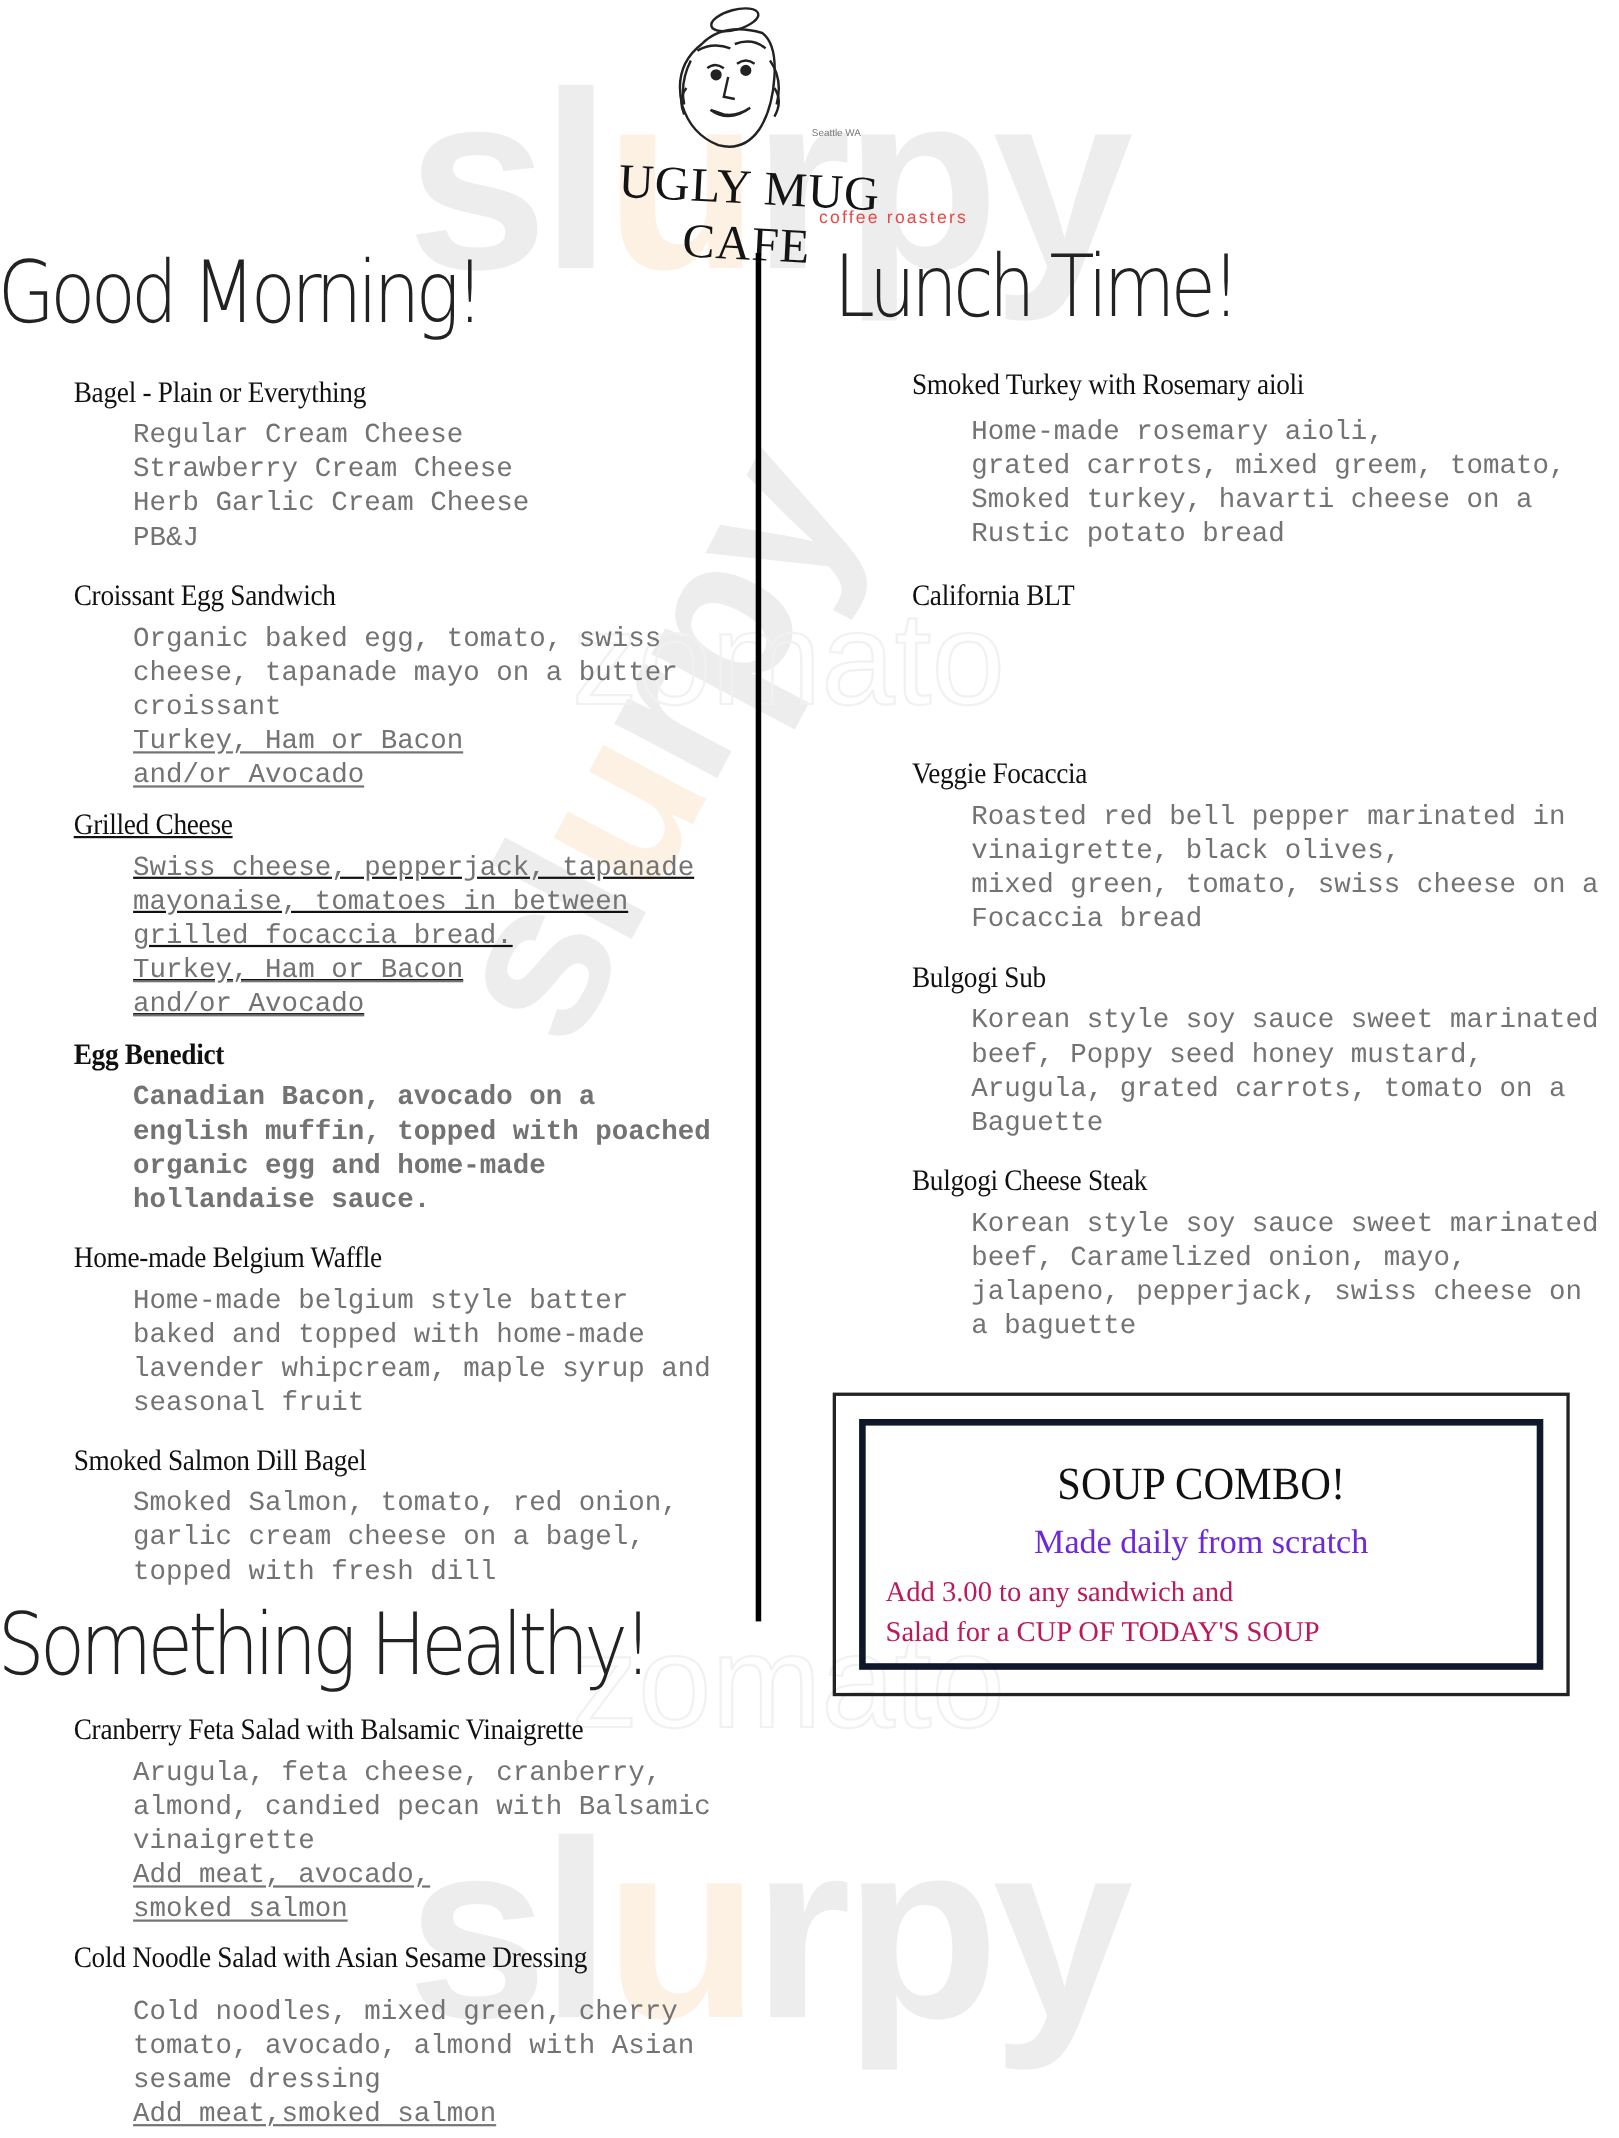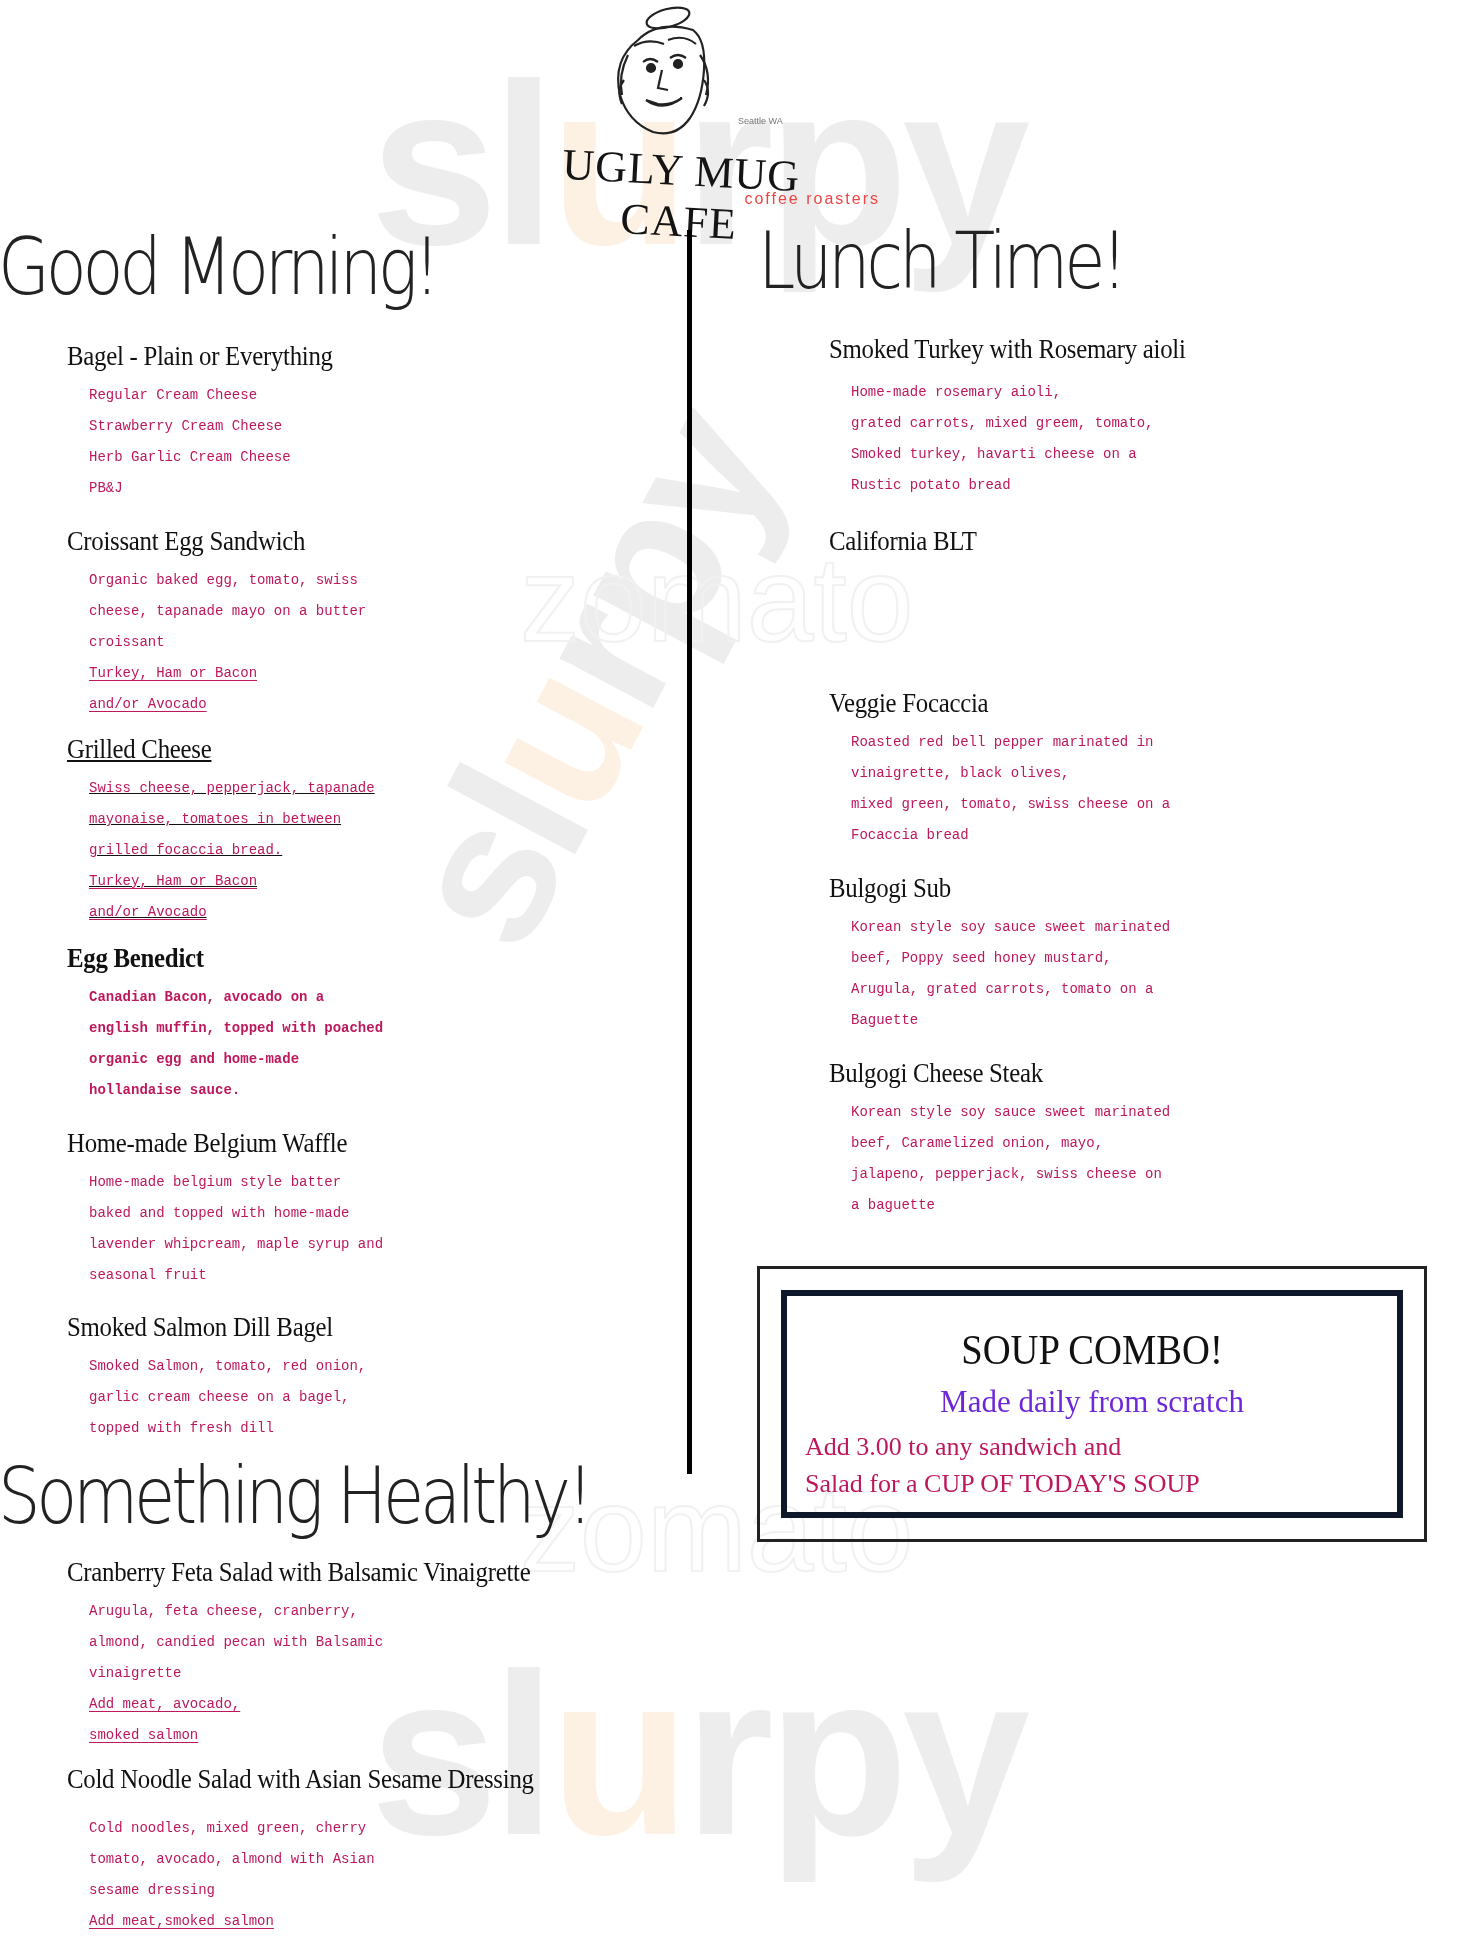--- a/index.html
+++ b/index.html
@@ -93,26 +93,26 @@
       font-family: "Liberation Serif", serif;
       font-size: 27px;
       color: #111;
       white-space: nowrap;
       letter-spacing: -0.3px;
       transform: scaleX(0.92);
       transform-origin: left top;
       line-height: 32px;
     }
     .item-desc {
-      margin-left: 22px;
+      margin-left: 54px;
       margin-top: 8px;
       font-family: "Liberation Mono", monospace;
-      font-size: 14px;
+      font-size: 25px;
       line-height: 31px;
-      color: #be185d;
+      color: #737373;
       white-space: pre;
     }
     .item-extra {
       display: block;
       text-decoration: underline;
       text-underline-offset: 3px;
     }
 
     
     .soup-outer {

